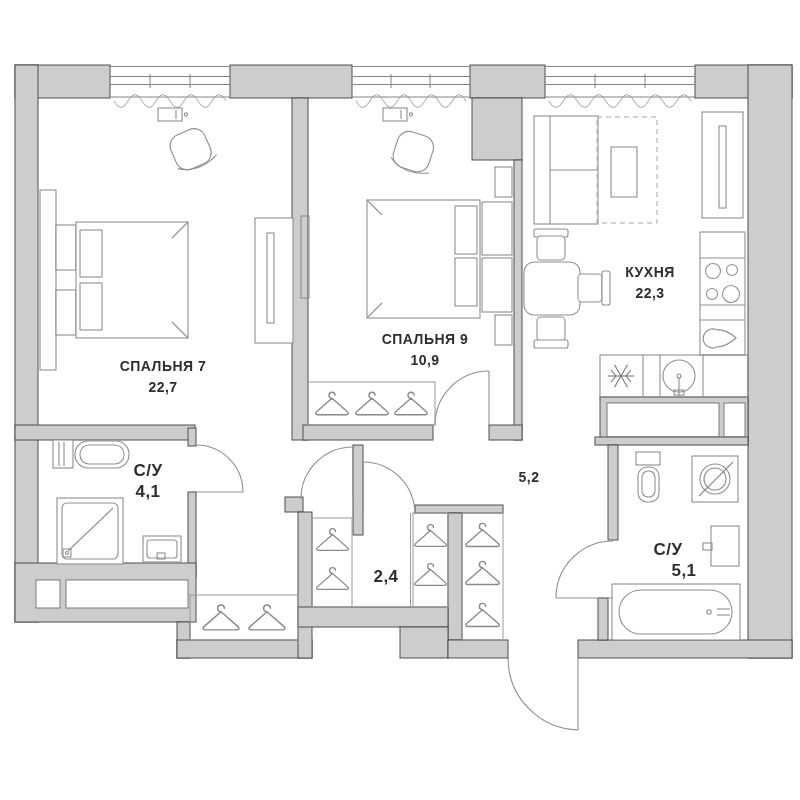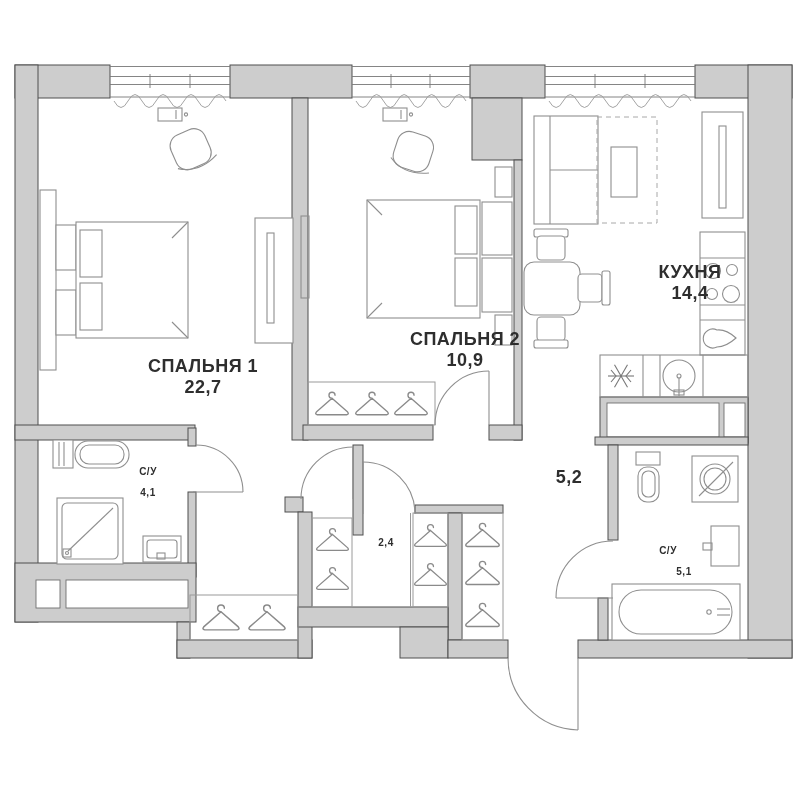--- a/index.html
+++ b/index.html
@@ -8,23 +8,23 @@
   .plan-svg{position:absolute;left:0;top:0;}
   .wall{fill:#cdcdcd;stroke:#4e4e4e;stroke-width:1;}
   .inset{fill:#ffffff;stroke:#6f6f6f;stroke-width:0.9;}
   .furn{fill:#ffffff;stroke:#8f8f8f;stroke-width:1.1;}
   .furnn{fill:none;stroke:#8f8f8f;stroke-width:1.1;}
   .thin{fill:none;stroke:#9a9a9a;stroke-width:1;}
   .door{fill:none;stroke:#8f8f8f;stroke-width:1.1;}
   .glaz{stroke:#777777;stroke-width:0.9;}
   .wave{fill:none;stroke:#9a9a9a;stroke-width:0.9;}
   .dash{fill:none;stroke:#a8a8a8;stroke-width:1;stroke-dasharray:5 4;}
-  .lbl{position:absolute;transform:translate(-50%,-50%);font-weight:700;font-size:10px;
+  .lbl{position:absolute;transform:translate(-50%,-50%);font-weight:700;font-size:17px;
        letter-spacing:.5px;color:#2e2e2e;white-space:nowrap;}
-  .lbl.big{font-size:18px;margin-left:40px;}
+  .lbl.big{font-size:14px;}
 </style>
 </head>
 <body>
 
 <div class="canvas">
 <svg class="plan-svg" width="800" height="800" viewBox="0 0 800 800">
   <defs>
     <symbol id="hanger" viewBox="0 0 40 32">
       <path fill="none" stroke="#8a8a8a" stroke-width="1.4" stroke-linecap="round" stroke-linejoin="round" d="M20,10 a3.2,3.2 0 1 1 3.2,-3.2 M20,10 L3.5,24.5 q-1.8,2.2 1,2.8 l31,0 q2.8,-0.6 1,-2.8 L20,10"></path>
     </symbol>
@@ -269,31 +269,31 @@
       <line class="door" x1="556" y1="598" x2="613" y2="598"></line>
       <path class="door" d="M556,598 A57,57 0 0 1 613,541"></path>
     </g>
     <g>
       <line class="door" x1="578" y1="658" x2="578" y2="730"></line>
       <path class="door" d="M508,658 A72,72 0 0 0 578,730"></path>
     </g>
   </g>
 </svg>
 
-  <div class="lbl big" style="left:163px;top:366px">СПАЛЬНЯ 1</div>
+  <div class="lbl big" style="left:163px;top:366px">СПАЛЬНЯ 7</div>
   <div class="lbl big" style="left:163px;top:387px">22,7</div>
 
-  <div class="lbl big" style="left:425px;top:339px">СПАЛЬНЯ 2</div>
+  <div class="lbl big" style="left:425px;top:339px">СПАЛЬНЯ 9</div>
   <div class="lbl big" style="left:425px;top:360px">10,9</div>
 
   <div class="lbl big" style="left:650px;top:272px">КУХНЯ</div>
-  <div class="lbl big" style="left:650px;top:293px">14,4</div>
+  <div class="lbl big" style="left:650px;top:293px">22,3</div>
 
   <div class="lbl" style="left:148px;top:471px">С/У</div>
   <div class="lbl" style="left:148px;top:492px">4,1</div>
 
   <div class="lbl" style="left:668px;top:550px">С/У</div>
   <div class="lbl" style="left:684px;top:571px">5,1</div>
 
-  <div class="lbl" style="left:386px;top:542px">2,4</div>
+  <div class="lbl" style="left:386px;top:577px">2,4</div>
 
   <div class="lbl big" style="left:529px;top:477px">5,2</div>
 </div>
 
 </body></html>

